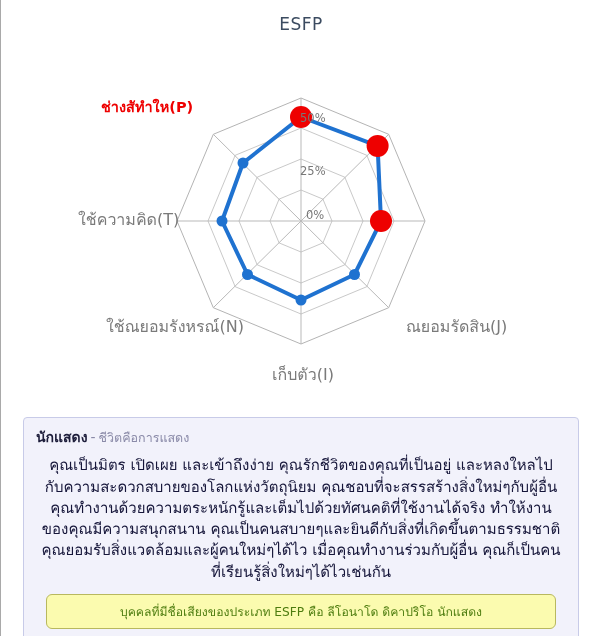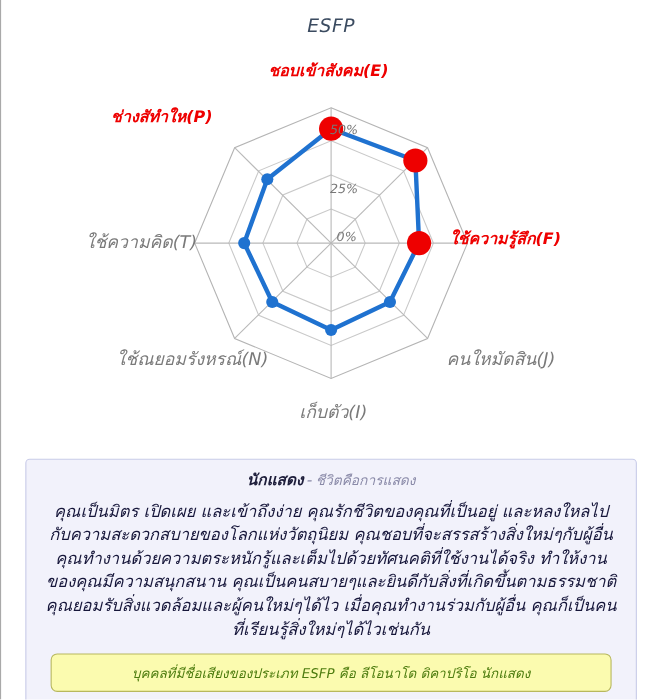--- a/index.html
+++ b/index.html
@@ -15,21 +15,20 @@
     overflow: hidden;
   }
   .page {
     position: relative;
     width: 512px;
     height: 636px;
     box-sizing: border-box;
     border-left: 1px solid #a9a9a9;
     border-right: 1px solid #ffffff;
     background: #ffffff;
-    font-style: italic;
   }
 
   
   .chart-block {
     position: relative;
     width: 600px;
     height: 405px;
   }
   .chart-title {
     position: absolute;
@@ -75,21 +74,20 @@
     left: 22px;
     top: 417px;
     width: 556px;
     box-sizing: border-box;
     background: #f2f2fb;
     border: 1px solid #c8cbe8;
     border-radius: 4px;
     padding: 10px 12px 12px 12px;
   }
   .desc-head {
-    text-align: center;
     font-size: 14px;
     margin-bottom: 9px;
     line-height: 1.3;
   }
   .desc-head .name {
     font-weight: bold;
     color: #1d1d3a;
   }
   .desc-head .dash {
     color: #8a8aa8;
@@ -157,23 +155,21 @@
 
       <circle cx="300" cy="117" r="11" fill="#ee0000"></circle>
       <circle cx="376.6" cy="145.9" r="11" fill="#ee0000"></circle>
       <circle cx="380" cy="221" r="11" fill="#ee0000"></circle>
     </svg>
 
     <div class="tick-label" style="left:275px; top:111px;">50%</div>
     <div class="tick-label" style="left:275px; top:164px;">25%</div>
     <div class="tick-label" style="left:281px; top:208px;">0%</div>
 
-    <div class="axis-label major" style="left:243px; top:58px;">ชอบเข้าสังคม(E)</div>
-    <div class="axis-label major" style="left:408px; top:211px;">ใช้ความรู้สึก(F)</div>
-    <div class="axis-label minor" style="left:405px; top:318px;">คนใหมัดสิน(J)</div>
+    <div class="axis-label minor" style="left:405px; top:318px;">ณยอมรัดสิน(J)</div>
     <div class="axis-label minor" style="left:271px; top:366px;">เก็บตัว(I)</div>
     <div class="axis-label minor" style="left:105px; top:318px;">ใช้ณยอมรังหรณ์(N)</div>
     <div class="axis-label minor" style="left:77px; top:211px;">ใช้ความคิด(T)</div>
     <div class="axis-label major" style="left:100px; top:100px;">ช่างสัทำให(P)</div>
   </div>
 
   <div class="desc-panel">
     <div class="desc-head">
       <span class="name">นักแสดง</span><span class="dash">-</span><span class="tagline">ชีวิตคือการแสดง</span>
     </div>

